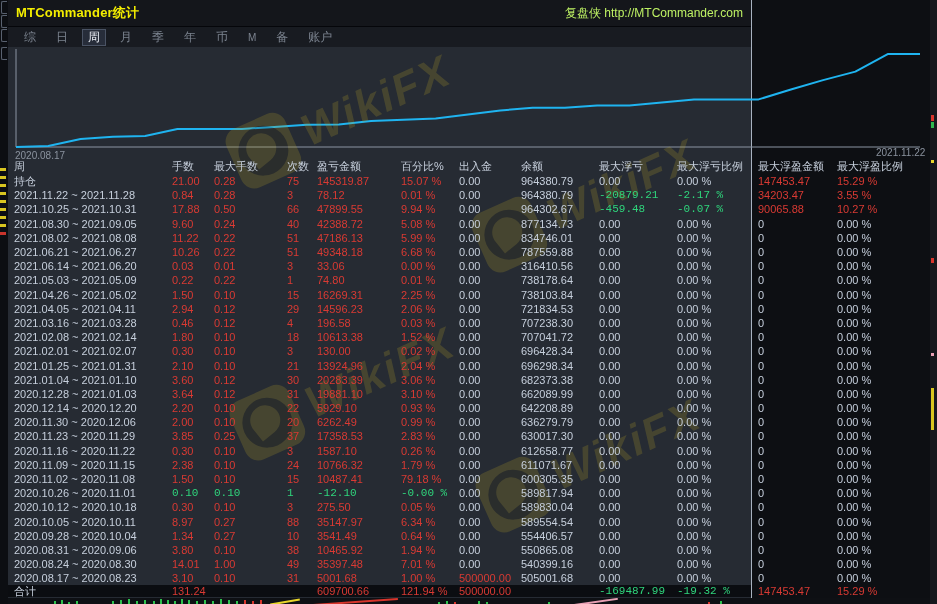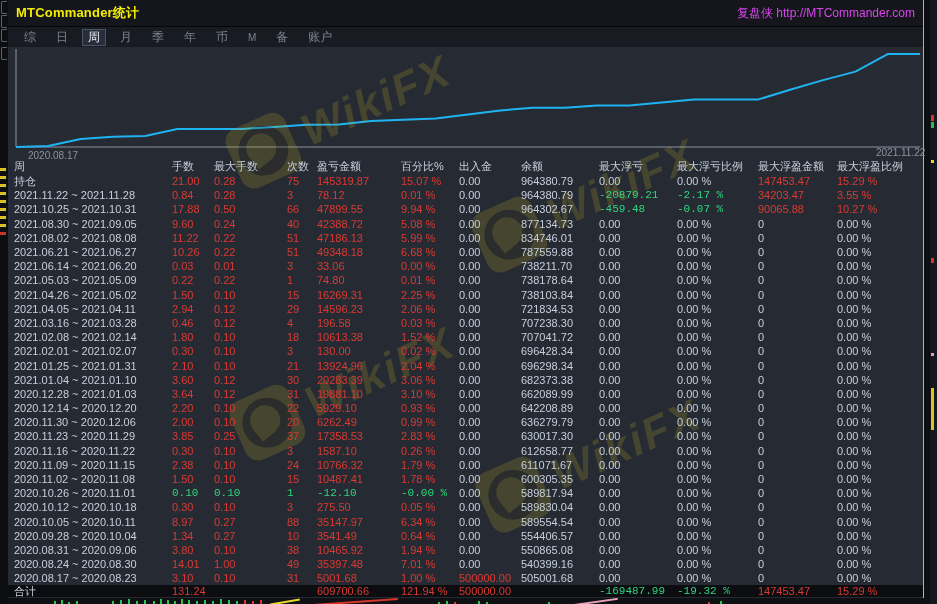--- a/index.html
+++ b/index.html
@@ -8,35 +8,35 @@
 
   
   .left-strip{position:absolute;left:0;top:0;width:8px;height:604px;background:#0c0e12;z-index:6;}
   .ls-box{position:absolute;left:1px;width:5px;height:11px;border:1px solid #59616f;border-right:none;border-radius:2px 0 0 2px;}
   .ls-dash{position:absolute;left:0;width:6px;height:3px;background:#d8c520;}
   .ls-dash.red{background:#c8342c;}
   .right-strip{position:absolute;right:0;top:0;width:7px;height:604px;background:#16181d;z-index:6;}
   .rs-speck{position:absolute;left:1px;width:3px;}
 
   
-  .window{position:absolute;left:8px;top:0;width:916px;height:604px;background:#262b33;border-right:1px solid #a8b2c0;box-sizing:border-box;}
+  .window{position:absolute;left:8px;top:0;width:744px;height:604px;background:#262b33;border-right:1px solid #a8b2c0;box-sizing:border-box;}
 
   .titlebar{height:27px;background:#14161b;display:flex;align-items:center;justify-content:space-between;padding:0 8px;border-bottom:1px solid #05060a;box-sizing:border-box;}
   .title{color:#f4ee00;font-size:13px;font-weight:bold;letter-spacing:.2px;}
-  .titlelink{color:#d946ef;font-size:12px;}
+  .titlelink{color:#bef264;font-size:12px;}
 
   .menubar{height:20px;background:#181b21;display:flex;align-items:center;padding-left:10px;}
   .menu-item{color:#7c8490;font-size:12px;line-height:15px;padding:0 5px;margin-right:8px;border:1px solid transparent;}
   .menu-item.selected{color:#eef2f8;border:1px solid #4a5364;background:#272d3a;}
 
   
   .chart-wrap{position:relative;height:111px;}
   .chart-wrap svg{position:absolute;left:0;top:0;}
   .axis-label{position:absolute;color:#8b939f;font-size:10px;z-index:2;}
-  .axis-label.start{left:20px;bottom:-3px;margin-top:12px;}
+  .axis-label.start{left:7px;bottom:-3px;margin-top:12px;}
   .axis-label.end{left:868px;bottom:0px;}
 
   
   .wm{position:absolute;display:flex;align-items:center;transform:rotate(-24deg);opacity:.22;z-index:1;pointer-events:none;}
   .wm-logo{width:64px;height:64px;border-radius:14px;background:#b9a426;position:relative;flex:0 0 auto;}
   .wm-logo:before{content:"";position:absolute;left:7px;top:7px;width:50px;height:50px;border-radius:50%;background:#3a3414;}
   .wm-logo:after{content:"";position:absolute;left:16px;top:14px;width:30px;height:30px;border-radius:50% 50% 50% 0;background:#b9a426;transform:rotate(-15deg);}
   .wm-text{font-size:44px;font-weight:bold;font-style:italic;color:#b9a426;margin-left:12px;letter-spacing:2px;}
 
   
@@ -203,21 +203,21 @@
           <span class="c-d">0.00 %</span>
         </div>
         <div class="trow">
           <span class="c-d">2021.06.14 ~ 2021.06.20</span>
           <span class="c-r">0.03</span>
           <span class="c-r">0.01</span>
           <span class="c-r">3</span>
           <span class="c-r">33.06</span>
           <span class="c-r">0.00 %</span>
           <span class="c-d">0.00</span>
-          <span class="c-d">738211.70</span>
+          <span class="c-d">316410.56</span>
           <span class="c-d">0.00</span>
           <span class="c-d">0.00 %</span>
           <span class="c-d">0</span>
           <span class="c-d">0.00 %</span>
         </div>
         <div class="trow">
           <span class="c-d">2021.05.03 ~ 2021.05.09</span>
           <span class="c-r">0.22</span>
           <span class="c-r">0.22</span>
           <span class="c-r">1</span>
@@ -411,21 +411,21 @@
           <span class="c-d">0.00 %</span>
           <span class="c-d">0</span>
           <span class="c-d">0.00 %</span>
         </div>
         <div class="trow">
           <span class="c-d">2020.11.02 ~ 2020.11.08</span>
           <span class="c-r">1.50</span>
           <span class="c-r">0.10</span>
           <span class="c-r">15</span>
           <span class="c-r">10487.41</span>
-          <span class="c-r">1.78 %</span>
+          <span class="c-r">79.18 %</span>
           <span class="c-d">0.00</span>
           <span class="c-d">600305.35</span>
           <span class="c-d">0.00</span>
           <span class="c-d">0.00 %</span>
           <span class="c-d">0</span>
           <span class="c-d">0.00 %</span>
         </div>
         <div class="trow">
           <span class="c-d">2020.10.26 ~ 2020.11.01</span>
           <span class="c-g">0.10</span>

